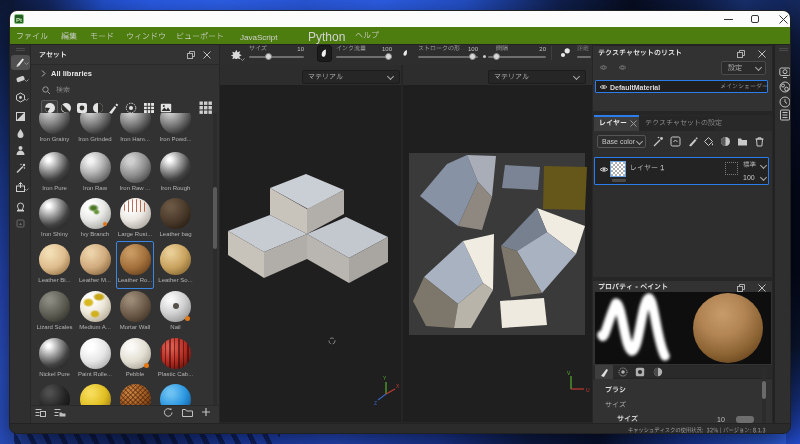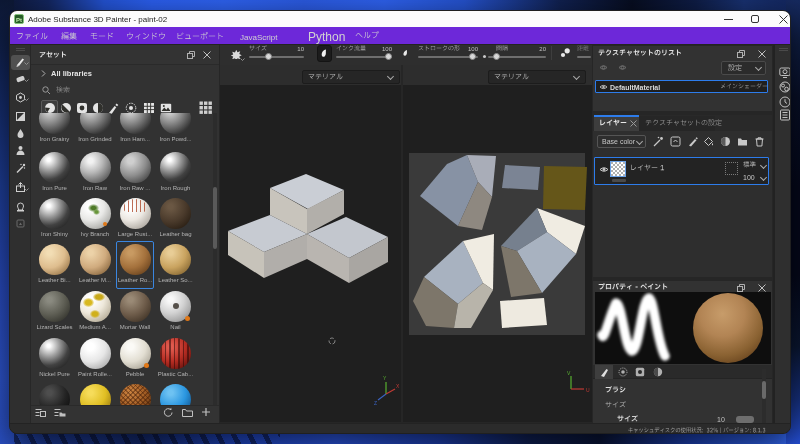--- a/index.html
+++ b/index.html
@@ -23,28 +23,27 @@
 <div class="edge" style="left:0;top:0;width:800px;height:26px;background:linear-gradient(90deg,#0c1530 0%,#13255c 6%,#2250cc 13%,#2a5ce8 19%,#2d60ea 28%,#2a58dc 38%,#2d5fe8 48%,#2450c8 58%,#10204e 70%,#070d20 79%,#0e1c44 87%,#18306e 93%,#12245a 100%)"></div>
 <div class="edge" style="left:0;top:414px;width:800px;height:30px;background:linear-gradient(90deg,#2a50c0 0%,#1c3a96 6%,#142a70 18%,#2148c8 30%,#2a54dc 42%,#1e3fae 55%,#0f2055 66%,#0a1538 75%,#1c3fae 86%,#2f62ea 96%,#3568f0 100%)"></div>
 <div class="edge" style="left:0;top:414px;width:280px;height:30px;background:repeating-linear-gradient(63deg,rgba(6,12,40,.55) 0 5px,rgba(6,12,40,0) 5px 14px)"></div>
 <div class="edge" style="left:0;top:0;width:14px;height:444px;background:linear-gradient(180deg,#0d1834 0%,#142a66 22%,#1d3c94 42%,#2748b8 65%,#2c52c8 85%,#2a50c4 100%)"></div>
 <div class="edge" style="left:786px;top:0;width:14px;height:444px;background:linear-gradient(180deg,#16295e 0%,#0e1c40 10%,#080f26 22%,#05081a 42%,#05081a 62%,#0a1630 78%,#16307e 90%,#2550d8 100%)"></div>
 <div id="win">
 <div class="ab" style="left:0;top:0;width:782px;height:16px;background:#fcfcfc">
 <div class="ab" style="left:4px;top:3px;width:10px;height:10px;background:#275c28;border-radius:2px;border:1px solid #86c47c">
 <div class="ab" style="left:1px;top:1px;font-size:6px;font-weight:bold;color:#c2ecac;line-height:8px">Pt</div>
       </div>
-<div class="ab" style="left:18px;top:3px;font-size:8px;color:#1d1d1d;line-height:11px">Adobe Substance 3D Painter - paint-02</div>
 <div class="ab" style="left:714px;top:8px;width:9px;height:1px;background:#333"></div>
 <div class="ab" style="left:741px;top:4px;width:8px;height:8px;border:1px solid #333;border-radius:2px"></div>
 <svg class="ab" style="left:769px;top:4px" width="9" height="9">
         <path d="M0.5 0.5L8.5 8.5M8.5 0.5L0.5 8.5" stroke="#333" stroke-width="1"></path>
       </svg>
 </div>
-<div class="ab" style="left:0;top:16px;width:782px;height:18px;background:#6d28d9;border-bottom:1px solid #232323">
+<div class="ab" style="left:0;top:16px;width:782px;height:18px;background:#4d7c0f;border-bottom:1px solid #232323">
       <div class="ab" style="left:6px;top:5px">
         <svg class="jp" width="32.0" height="10.0" viewBox="0 0 32.0 10.0">
           <path d="M1.1 1.3H6.7Q6.6 2.9 6.2 4.1Q5.8 5.2 4.9 6.0Q4 6.7 2.5 7.1L2.2 6.6Q3.5 6.2 4.3 5.6Q5.1 5 5.5 4.1Q5.9 3.2 6 1.9H1.1ZM12.3 4.8Q12.9 4.5 13.3 4.1Q13.8 3.7 14 3.2H9.4V2.6H14.6V3.1Q14.3 3.8 13.8 4.3Q13.3 4.9 12.6 5.3ZM9.8 7.0Q10.4 6.8 10.8 6.5Q11.2 6.2 11.3 5.8Q11.5 5.4 11.5 4.8V3.8H12.1V4.9Q12.1 5.8 11.6 6.5Q11.1 7.1 10 7.5ZM22.9 1.2Q22 2.2 20.7 3.1V7.3H20.1V3.4Q18.7 4.3 17 4.9L16.8 4.3Q18.4 3.8 19.9 2.9Q21.5 2 22.5 0.8ZM31.5 3.9Q31.1 5.1 30.4 5.9Q29.7 6.8 28.8 7.1H28.3V0.9H28.8V6.5Q30.3 5.7 31 3.6ZM26.3 0.9H26.9V3.3Q26.9 4.8 26.4 5.7Q26 6.6 25.1 7.2L24.7 6.8Q25.5 6.2 25.9 5.4Q26.3 4.6 26.3 3.3Z" fill="#d2d2d2"></path>
         </svg>
       </div>
       <div class="ab" style="left:51px;top:5px">
         <svg class="jp" width="16.0" height="10.0" viewBox="0 0 16.0 10.0">
           <path d="M2 4.3V7.6H1.5V4.3Q0.7 4.4 0.3 4.4L0.2 4.0Q0.7 4 0.9 4.0Q1.2 3.5 1.5 3.0Q1 2.4 0.3 1.8L0.6 1.5L1 1.8Q1.4 1.1 1.6 0.3L2.1 0.5Q1.7 1.4 1.3 2.1Q1.5 2.4 1.8 2.7Q2.2 1.9 2.5 1.2L2.9 1.4Q2.2 3 1.4 3.9Q2.1 3.9 2.6 3.8Q2.5 3.4 2.3 3.0L2.7 2.9Q3 3.6 3.2 4.5L2.9 4.6Q2.8 4.6 2.8 4.5Q2.8 4.3 2.7 4.2ZM3.1 1.1V0.6H7.6V1.1ZM7.4 3.4H3.9Q3.9 4.5 3.7 5.6Q3.5 6.6 3.2 7.4L2.8 7.0Q3.2 6.2 3.3 5.3Q3.4 4.4 3.4 3.1V1.7H7.4ZM6.9 3.0V2.1H3.9V3.0ZM3.9 7.6V4.1H7.5V7.1Q7.5 7.3 7.4 7.4Q7.3 7.5 7.1 7.5H6.6L6.6 7.1H7.1V5.9H6.4V7.4H6.0V5.9H5.4V7.4H5.0V5.9H4.3V7.6ZM5 5.5V4.5H4.3V5.5ZM5.4 4.5V5.5H6.0V4.5ZM6.4 5.5H7.1V4.5H6.4ZM2.7 4.9Q2.9 5.7 2.9 6.3L2.5 6.4Q2.5 5.6 2.3 5.0ZM0.3 7.0Q0.6 6.1 0.8 4.9L1.2 5.0Q1 6.3 0.7 7.2ZM12.5 5.6Q12.8 6 13.6 6.3Q14.3 6.6 15.7 7.0L15.5 7.4Q14.4 7.1 13.8 6.9Q13.2 6.6 12.8 6.4Q12.4 6.1 12.2 5.7H12.2V7.7H11.7V5.7H11.6Q11.5 6.1 11.1 6.4Q10.8 6.6 10.2 6.9Q9.5 7.1 8.5 7.4L8.3 7.0Q9.6 6.6 10.4 6.3Q11.1 6 11.4 5.6H8.5V5.1H11.7V4.5H9.3V2.3Q8.9 2.7 8.6 2.9L8.3 2.6Q8.9 2 9.4 1.5Q9.8 0.9 10 0.3L10.5 0.4Q10.4 0.7 10.2 1.1H12.2Q12.3 0.8 12.5 0.3L13 0.4Q12.8 0.9 12.7 1.1H15.2V1.5H12.6V2.1H15.0V2.5H12.6V3.1H15.0V3.5H12.6V4.1H15.3V4.5H12.2V5.1H15.5V5.6ZM10 1.5Q9.9 1.6 9.8 1.7V2.1H12.1V1.5ZM9.8 3.1H12.1V2.5H9.8ZM12.1 3.5H9.8V4.1H12.1Z" fill="#d2d2d2"></path>
         </svg>
       </div>

